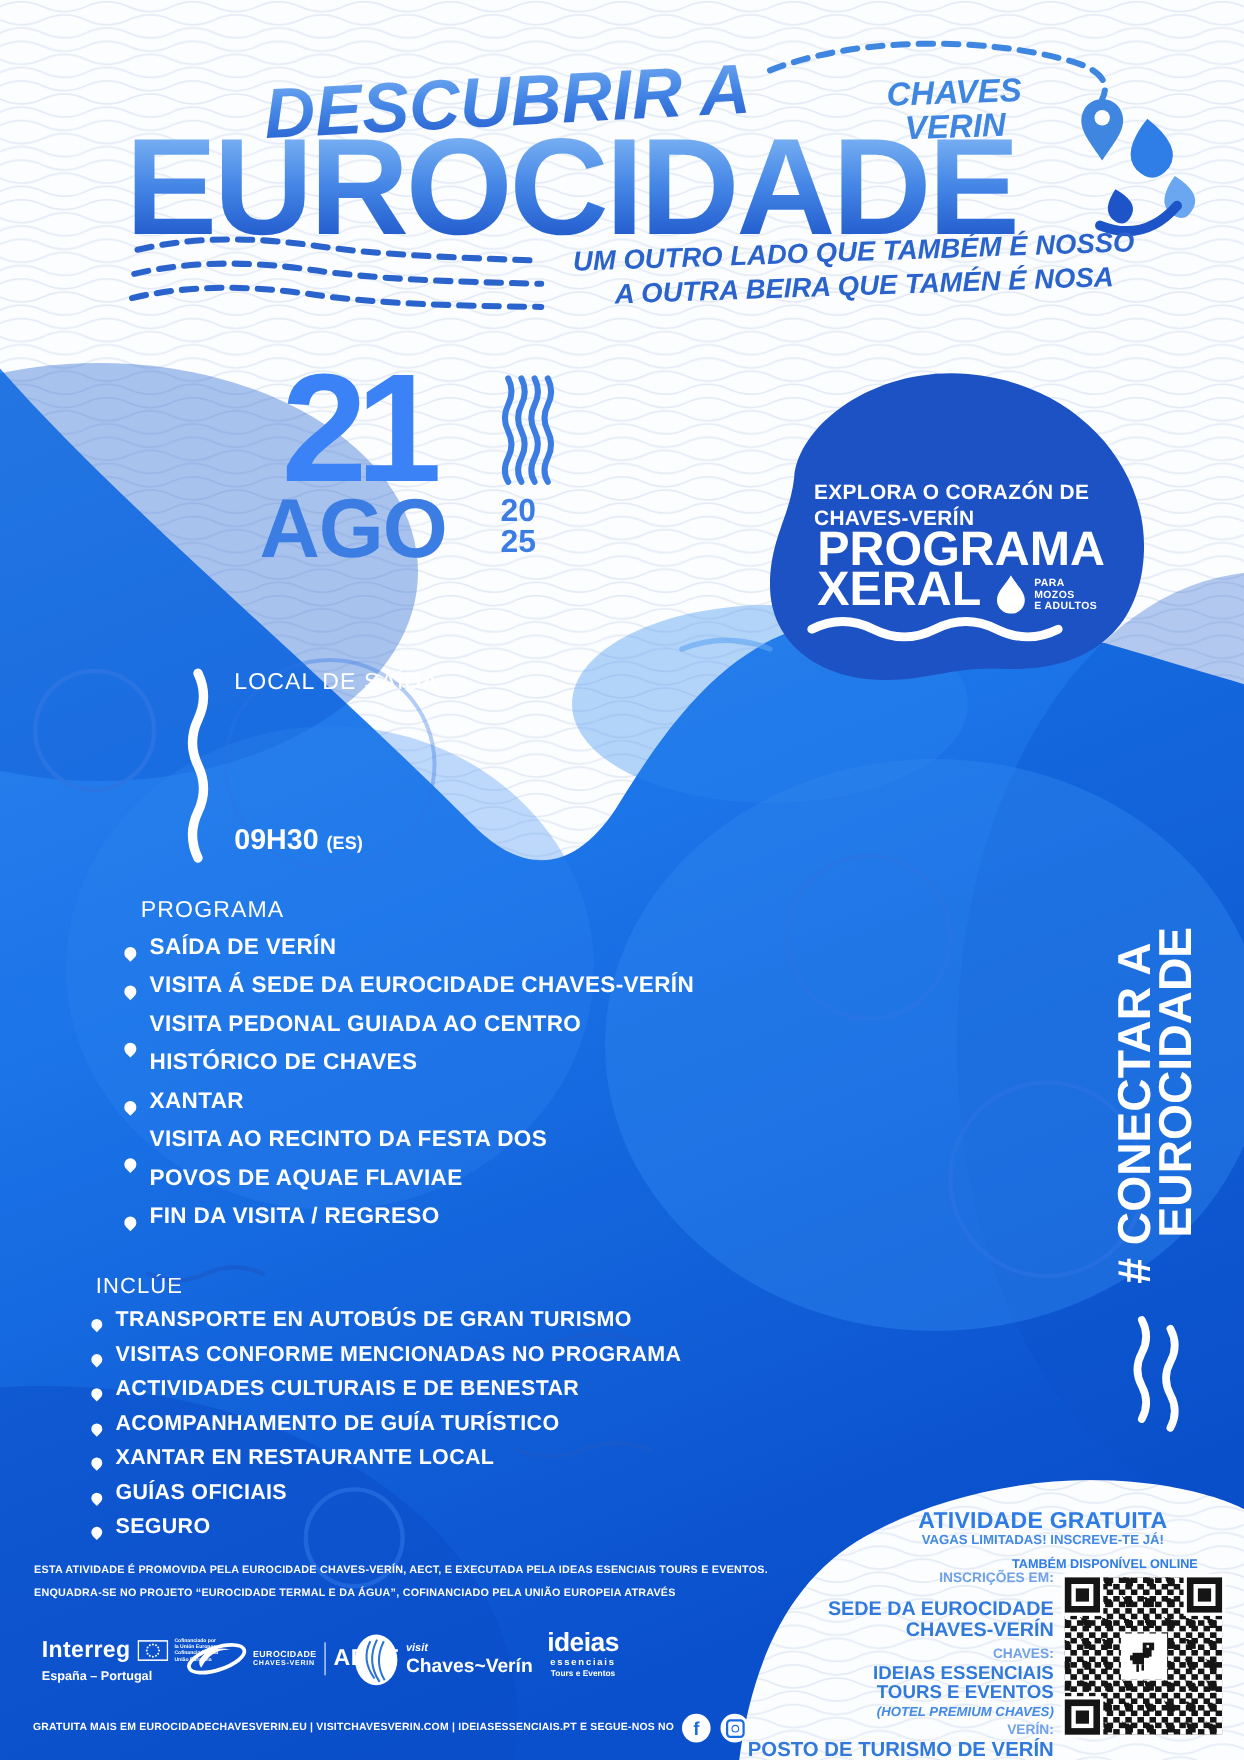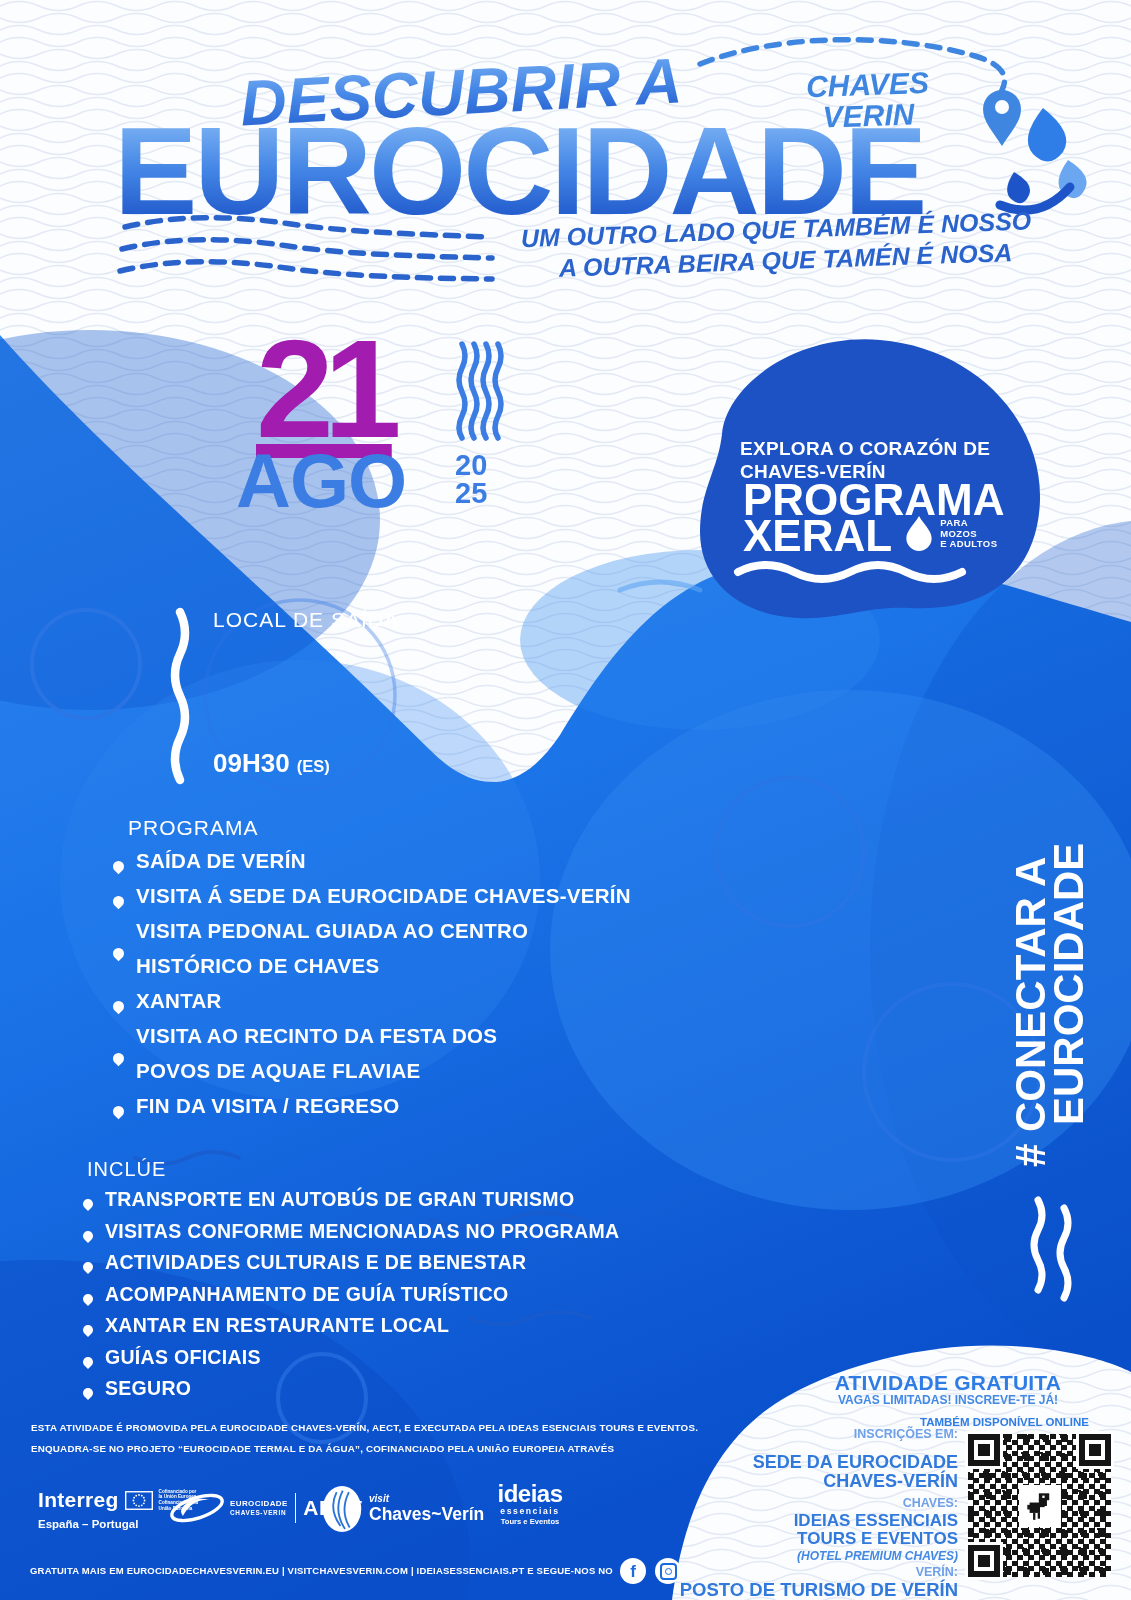--- a/index.html
+++ b/index.html
@@ -13,28 +13,28 @@
     -webkit-background-clip:text;background-clip:text;color:transparent;display:inline-block;}
   .t1{left:240px;top:55px;font-size:64px;font-weight:800;font-style:italic;transform:rotate(-3deg);letter-spacing:0;}
   .badge{left:788px;top:70px;width:160px;text-align:center;transform:rotate(-2deg);
     font-size:30px;font-weight:800;font-style:italic;color:#3f86e0;line-height:1.02;}
   .t2{left:114px;top:122px;font-size:125px;font-weight:800;letter-spacing:-3px;line-height:0.78;}
   .taglines{left:420px;top:216px;width:612px;text-align:right;transform:rotate(-2deg);
     font-size:25px;font-weight:800;font-style:italic;color:#2a63cc;line-height:1.24;}
   .taglines .l2{padding-right:20px;}
 
   
-  .day{left:256px;top:330px;font-size:140px;font-weight:800;letter-spacing:-10px;line-height:0.84;color:#a21caf;text-decoration:underline;}
+  .day{left:256px;top:330px;font-size:140px;font-weight:800;letter-spacing:-10px;line-height:0.84;color:#3b82f6;}
   .month{left:236px;top:450px;font-size:76px;font-weight:800;letter-spacing:-1px;line-height:0.82;color:#3b7de2;}
   .year{left:455px;top:452px;font-size:29px;font-weight:800;line-height:0.95;color:#3b7de2;display:flex;flex-direction:column;}
 
   
   .blob-kicker{left:740px;top:438px;font-size:19px;font-weight:700;line-height:1.2;color:#fff;letter-spacing:0.3px;}
   .blob-title1{left:743px;top:478px;font-size:44px;font-weight:800;line-height:1;color:#fff;}
-  .blob-row{left:743px;top:514px;display:flex;align-items:flex-start;color:#fff;}
+  .blob-row{left:743px;top:514px;display:flex;align-items:flex-end;color:#fff;}
   .blob-title2{font-size:44px;font-weight:800;line-height:1;}
   .blob-drop{margin:2px 0 0 14px;}
   .aud{margin:4px 0 0 8px;font-size:9.5px;font-weight:800;line-height:1.12;letter-spacing:0.4px;}
 
   
   .dep-label{left:213px;top:608px;font-size:21px;font-weight:400;color:#fff;letter-spacing:1px;}
   .dep-place{left:211px;top:636px;font-size:37px;font-weight:800;line-height:30.5px;color:#fff;letter-spacing:0.5px;}
   .dep-time{left:213px;top:748px;font-size:26px;font-weight:800;color:#fff;}
   .dep-time .tz{font-size:16.5px;font-weight:700;}
 

